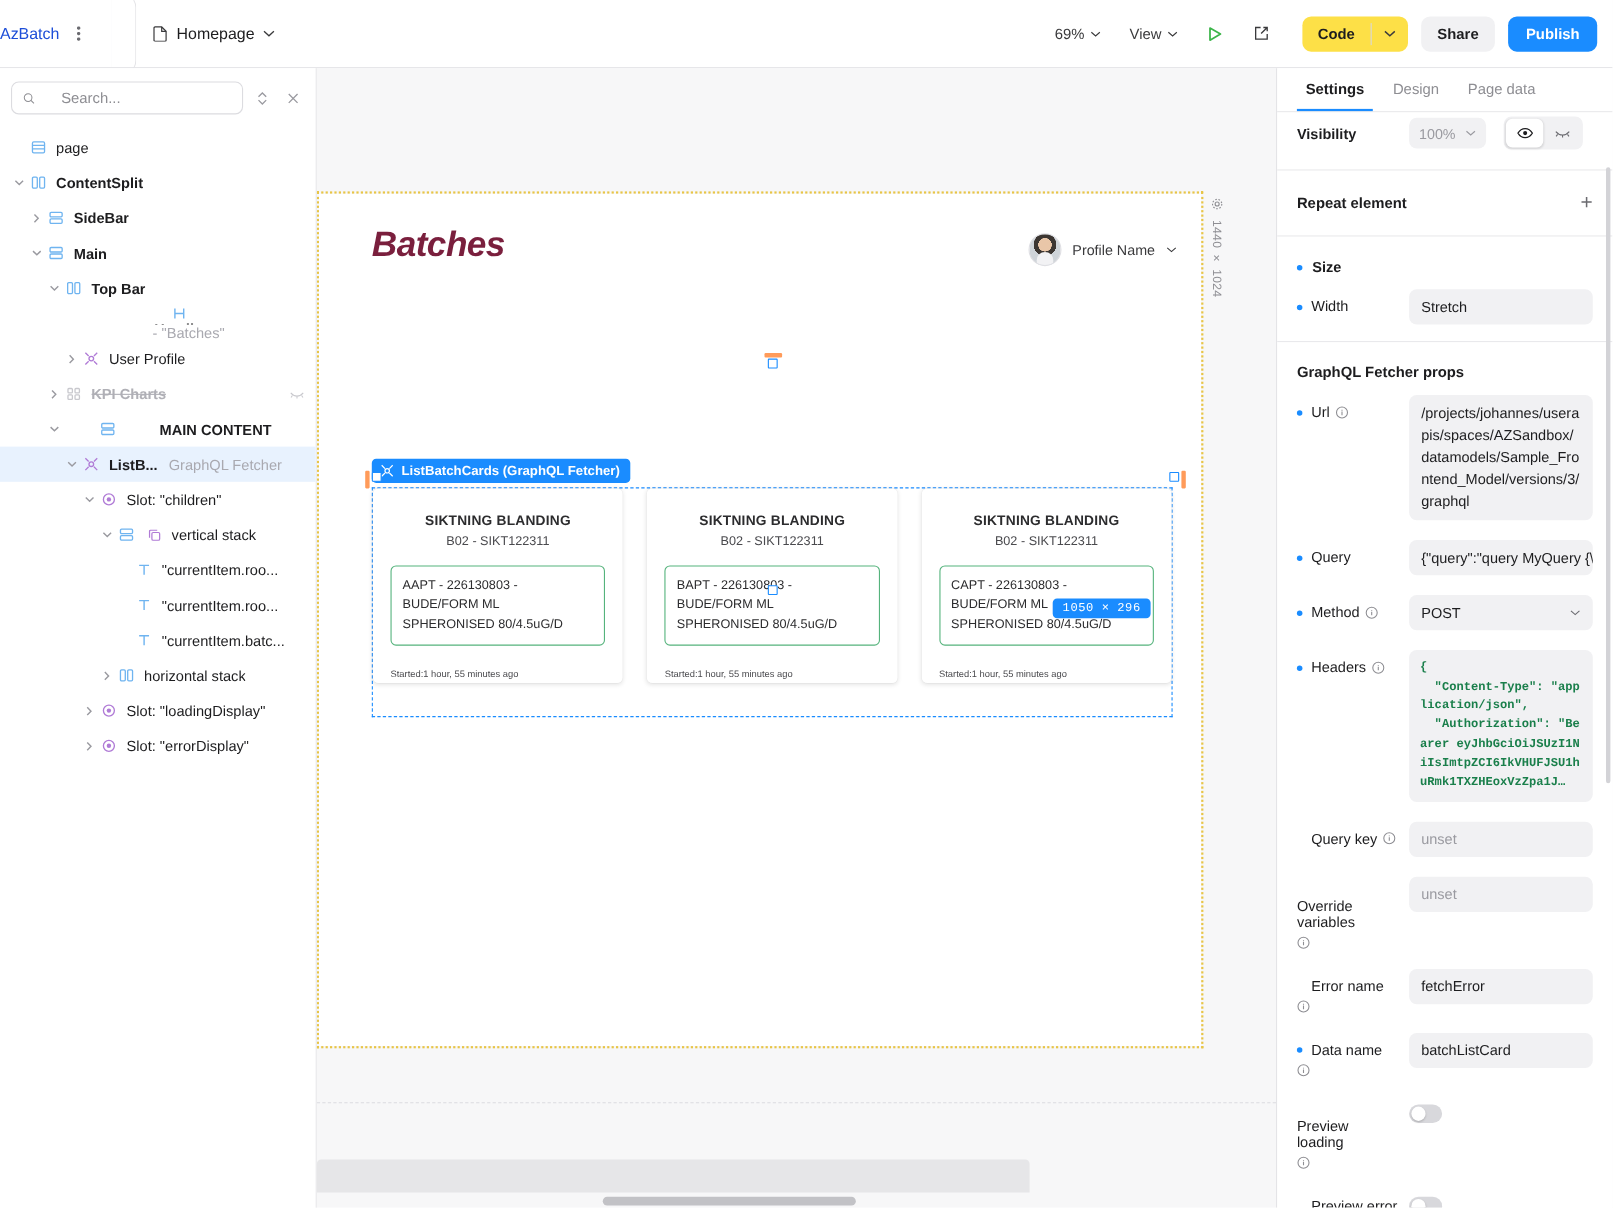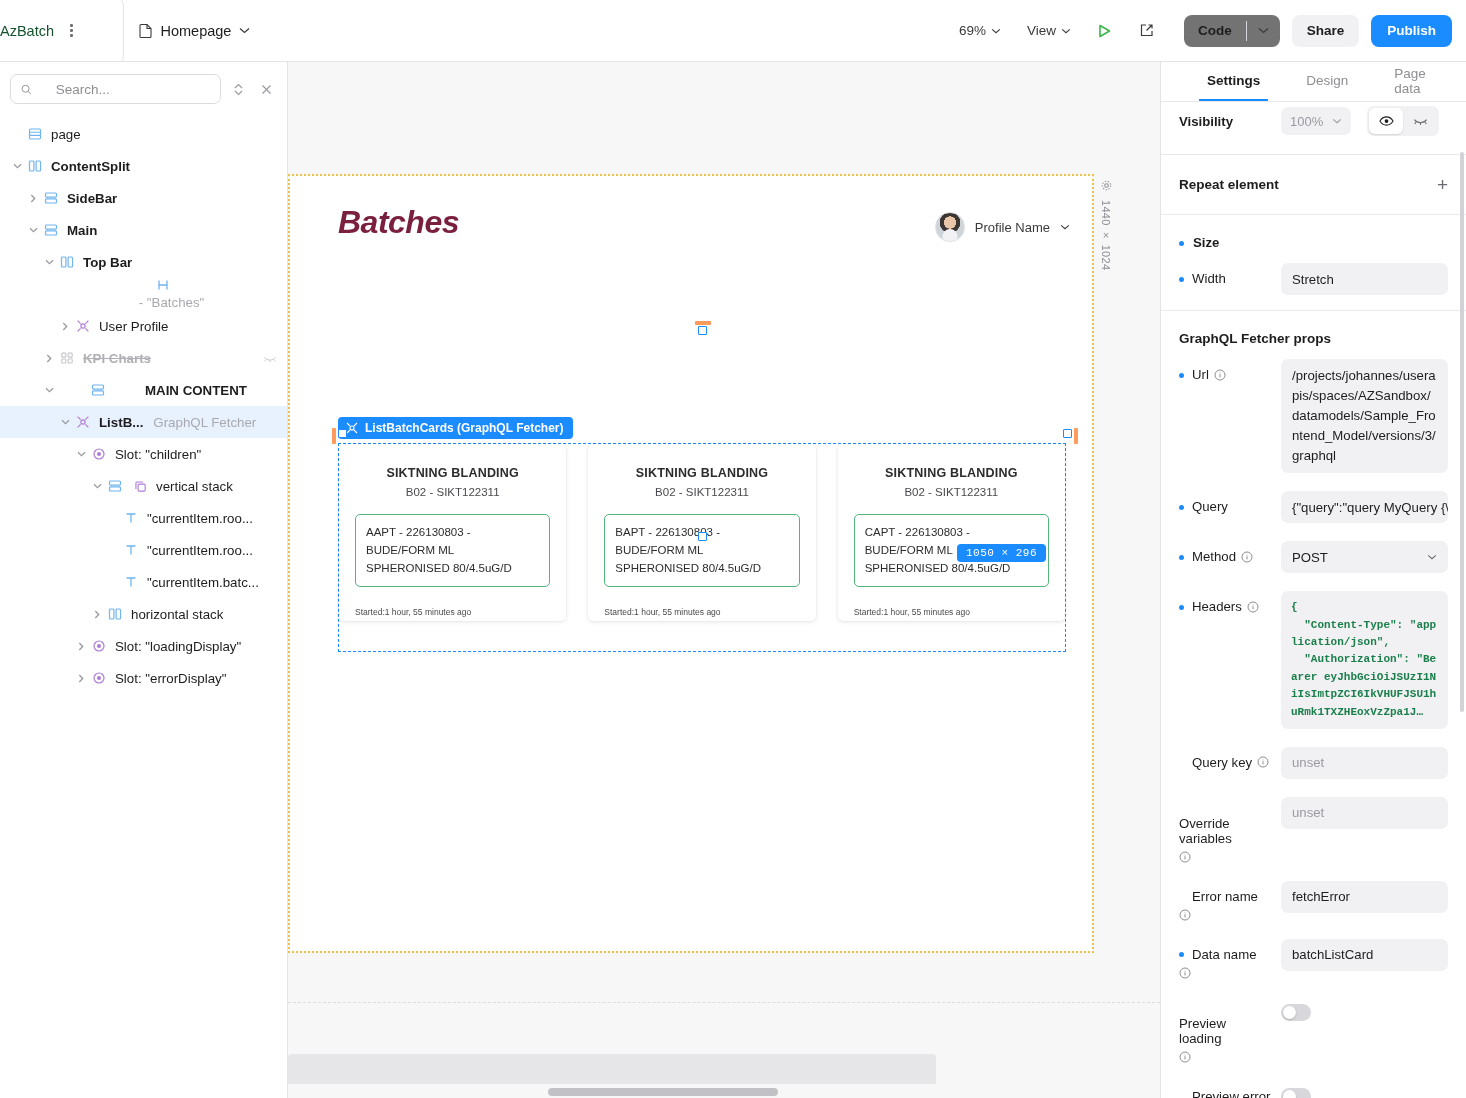--- a/index.html
+++ b/index.html
@@ -16,21 +16,21 @@
     position: absolute; top: 0; left: 0; width: 1466px; height: 62px;
     background: #fff; border-bottom: 1px solid #e4e4e7;
     display: flex; align-items: center;
   }
   .tb-left { display: flex; align-items: center; height: 100%; }
   .proj-chip {
     display: flex; align-items: center; gap: 10px;
     padding: 0 16px 0 0; height: 100%;
     position: relative;
   }
-  .proj-name { font-size: 14.5px; font-weight: 500; color: #14532d; }
+  .proj-name { font-size: 14.5px; font-weight: 500; color: #1d4ed8; }
   .kebab { display: flex; flex-direction: column; gap: 2.5px; padding: 4px 6px; cursor: pointer; }
   .kebab i { display: block; width: 2.5px; height: 2.5px; border-radius: 50%; background: #6b6b70; }
   .chevron-sep {
     width: 34px; height: 62px; position: relative; overflow: hidden;
   }
   .chevron-sep::before {
     content: ""; position: absolute; left: 6px; top: -10px;
     width: 22px; height: 82px;
     border-right: 1px solid #e4e4e7;
     border-radius: 0 60px 60px 0 / 0 44px 44px 0;
@@ -40,21 +40,21 @@
   .tb-right { margin-left: auto; display: flex; align-items: center; gap: 4px; padding-right: 14px; }
   .zoom-chip, .view-chip {
     display: flex; align-items: center; gap: 5px;
     font-size: 13.5px; color: #3a3a3c; padding: 7px 11px; border-radius: 7px; cursor: pointer;
   }
   .icon-btn {
     width: 34px; height: 34px; display: flex; align-items: center; justify-content: center;
     border-radius: 7px; cursor: pointer; margin: 0 2px;
   }
   .code-group {
-    display: flex; align-items: center; background: #737373; border-radius: 8px;
+    display: flex; align-items: center; background: #fde047; border-radius: 8px;
     margin-left: 14px; overflow: hidden; height: 32px;
   }
   .code-group .cg-main {
     font-size: 13.5px; font-weight: 600; color: #1d1d1f; padding: 0 14px;
     height: 100%; display: flex; align-items: center; cursor: pointer;
   }
   .code-group .cg-div { width: 1px; height: 20px; background: #d8d8dc; }
   .code-group .cg-arrow { padding: 0 11px; height: 100%; display: flex; align-items: center; cursor: pointer; }
   .share-btn {
     font-size: 13.5px; font-weight: 600; color: #1d1d1f; background: #f1f1f3;
@@ -198,21 +198,21 @@
 
   
   .rightpanel {
     position: absolute; top: 62px; right: 0; width: 306px; height: 1036px;
     background: #fff; border-left: 1px solid #e4e4e7;
     display: flex; flex-direction: column;
   }
   .rp-tabs { display: flex; gap: 0; padding: 0 18px; border-bottom: 1px solid #e9e9ec; height: 40px; align-items: stretch; }
   .rp-tab {
     font-size: 13.5px; color: #8e8e93; padding: 0 8px; display: flex; align-items: center;
-    cursor: pointer; border-bottom: 2px solid transparent; margin-right: 10px; margin-left: 20px;
+    cursor: pointer; border-bottom: 2px solid transparent; margin-right: 10px;
   }
   .rp-tab.active { color: #1d1d1f; font-weight: 600; border-bottom-color: #1a8cff; }
 
   .rp-scroll { flex: 1; overflow: hidden; position: relative; }
   .rp-sb { position: absolute; right: 2px; top: 50px; width: 4px; height: 560px; background: #d3d3d7; border-radius: 2px; }
 
   .rsec { padding: 0 18px; }
   .rrow { display: flex; align-items: flex-start; gap: 10px; padding: 9px 0; min-height: 42px; }
   .rlabel {
     width: 92px; flex: none; font-size: 13.2px; color: #1d1d1f;

